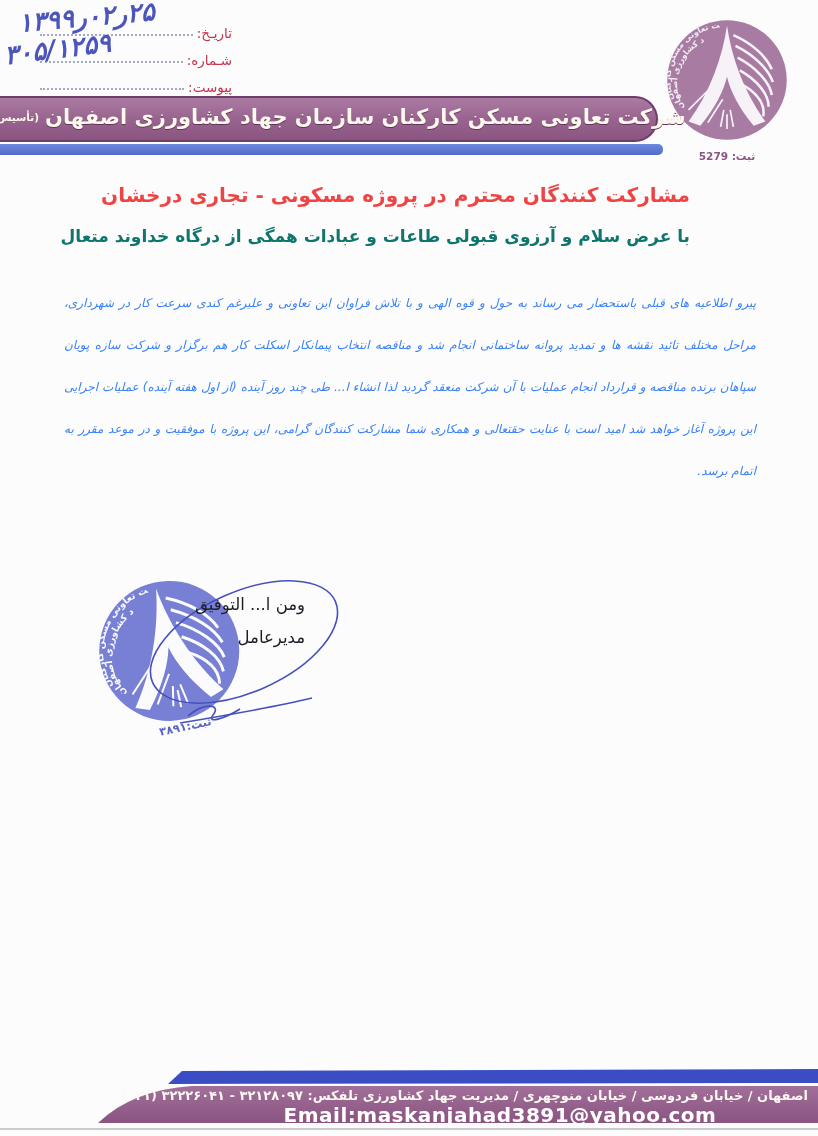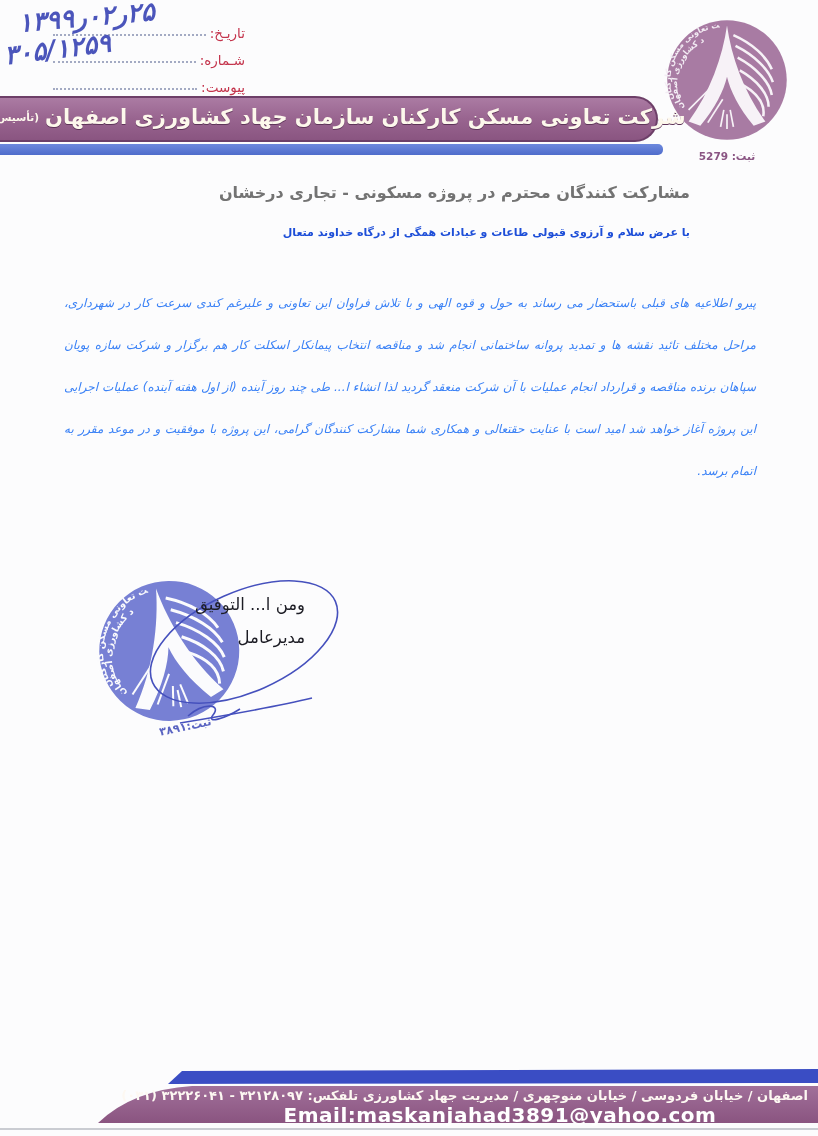--- a/index.html
+++ b/index.html
@@ -2,21 +2,21 @@
 <html lang="fa"><head>
 <meta charset="utf-8">
 <style>
   html,body{margin:0;padding:0;background:#e8e8ea;}
   .page{
     position:relative;width:818px;height:1136px;margin:0 auto;
     background:#fcfcfd;overflow:hidden;
     font-family:"DejaVu Sans",sans-serif;
   }
   
-  .meta{position:absolute;top:14px;left:53px;width:192px;direction:rtl;}
+  .meta{position:absolute;top:14px;left:40px;width:192px;direction:rtl;}
   .meta-row{display:flex;align-items:flex-end;height:27px;}
   .meta-label{color:#c4344c;font-size:13.5px;white-space:nowrap;padding-left:4px;}
   .meta-dots{flex:1;border-bottom:2px dotted #8e96b5;margin-bottom:5px;opacity:.8;}
   .hand{
     position:absolute;color:#4b55bb;font-style:italic;font-weight:bold;
     font-size:26px;letter-spacing:2px;direction:ltr;unicode-bidi:bidi-override;
     white-space:nowrap;pointer-events:none;
   }
   .hand-date{top:2px;left:18px;transform:rotate(-5deg);}
   .hand-number{top:34px;left:4px;transform:rotate(-7deg);}
@@ -33,22 +33,22 @@
     padding:0 58px 4px 50px;
   }
   .banner-title{color:#fdf8ec;font-size:21px;font-weight:bold;white-space:nowrap;
     text-shadow:0 1px 0 #5e3459;}
   .banner-est{color:#fdf8ec;font-size:10.5px;font-weight:bold;margin-right:6px;white-space:nowrap;}
   .stripe{
     position:absolute;top:144px;left:0;width:663px;height:11px;
     background:linear-gradient(180deg,#6d89dd,#4f6ccb);border-radius:0 5px 5px 0;
   }
   
-  .h1{position:absolute;top:183px;right:128px;direction:rtl;font-size:16px;font-weight:bold;color:#737373;}
-  .h2{position:absolute;top:226px;right:128px;direction:rtl;font-size:11px;font-weight:bold;color:#1d4ed8;}
+  .h1{position:absolute;top:183px;right:128px;direction:rtl;font-size:20px;font-weight:bold;color:#ef4444;}
+  .h2{position:absolute;top:226px;right:128px;direction:rtl;font-size:17px;font-weight:bold;color:#0f766e;}
   .body-text{
     position:absolute;top:282px;right:62px;left:64px;direction:rtl;
     text-align:justify;font-size:12px;line-height:42px;color:#3b82f6;font-style:italic;
   }
   
   .stamp-box{position:absolute;top:574px;left:96px;width:152px;height:170px;
     transform:rotate(-12deg);opacity:.85;}
   .sig-scribble{position:absolute;top:566px;left:92px;width:300px;height:170px;}
   .sig-text{
     position:absolute;top:588px;left:183px;width:122px;direction:rtl;text-align:right;

